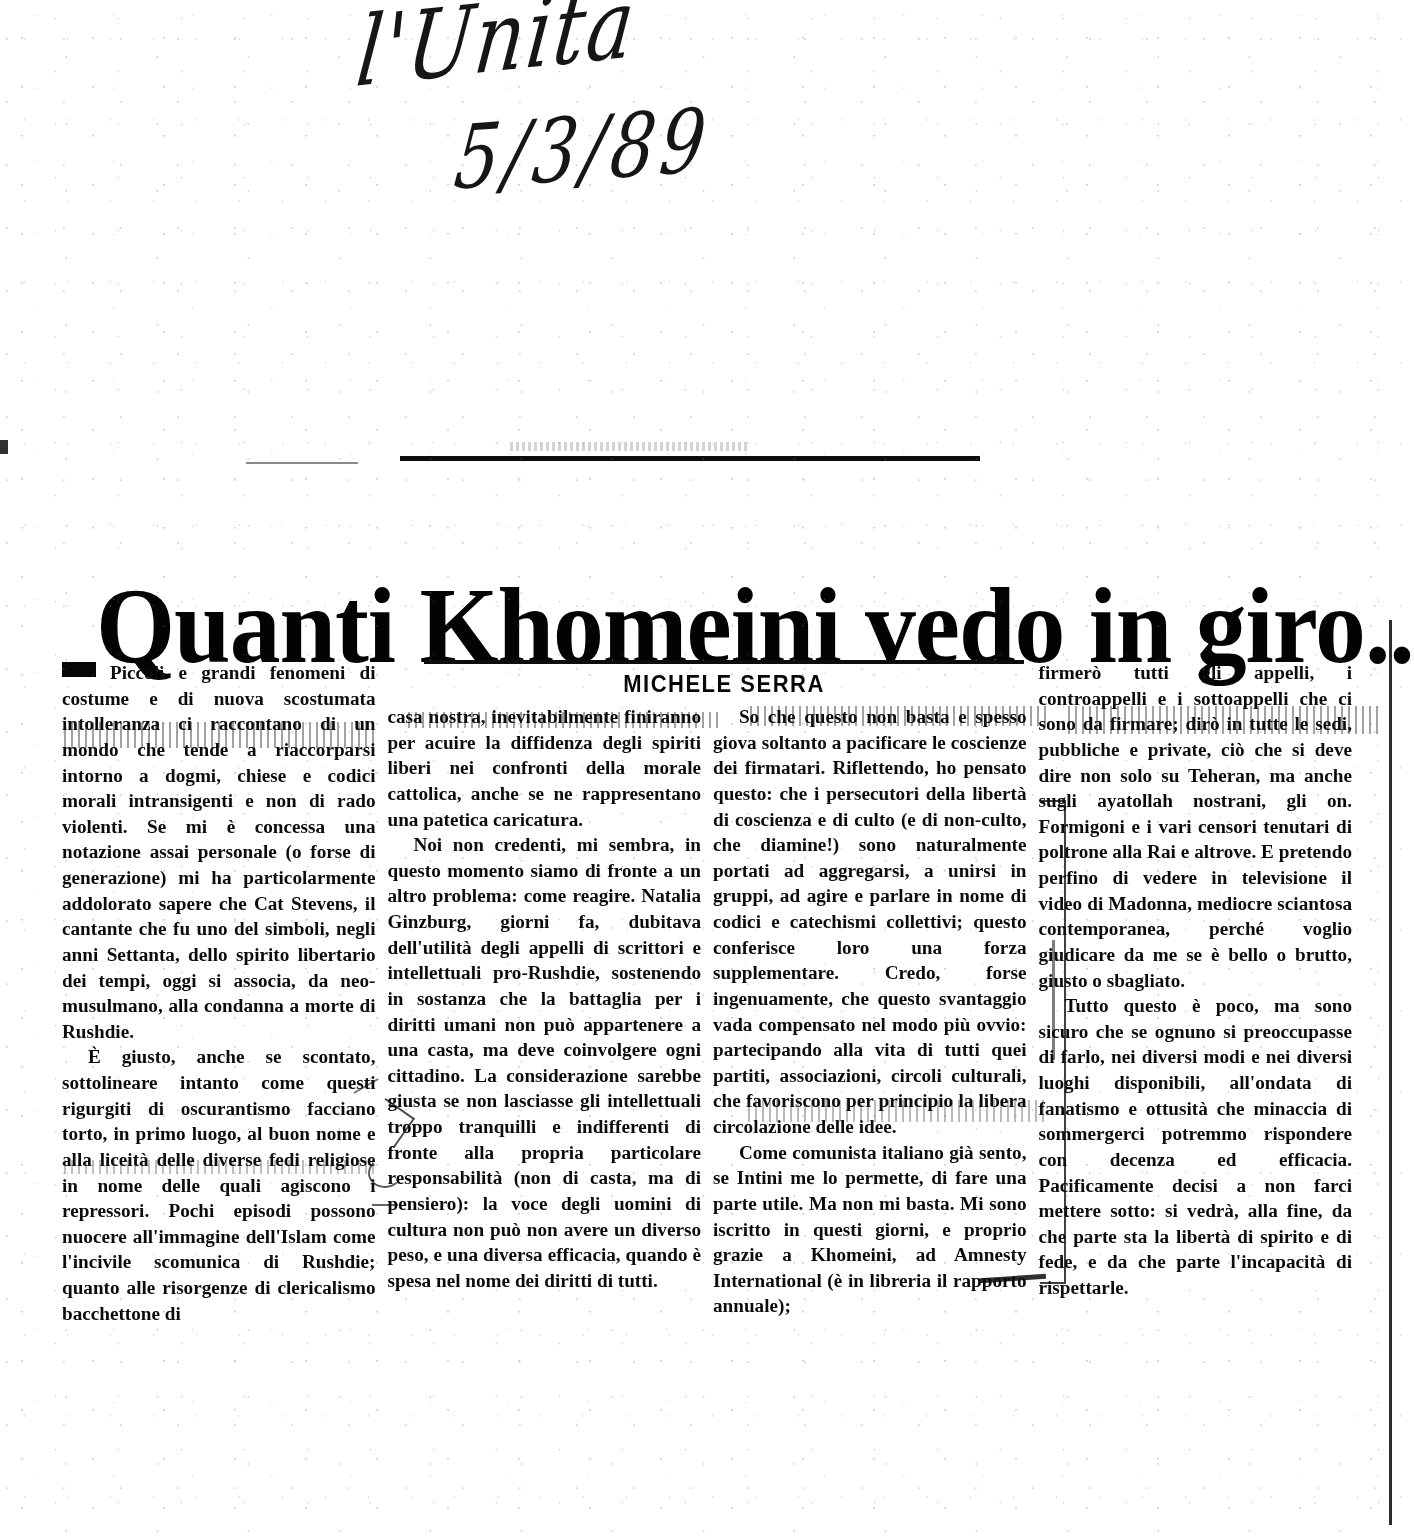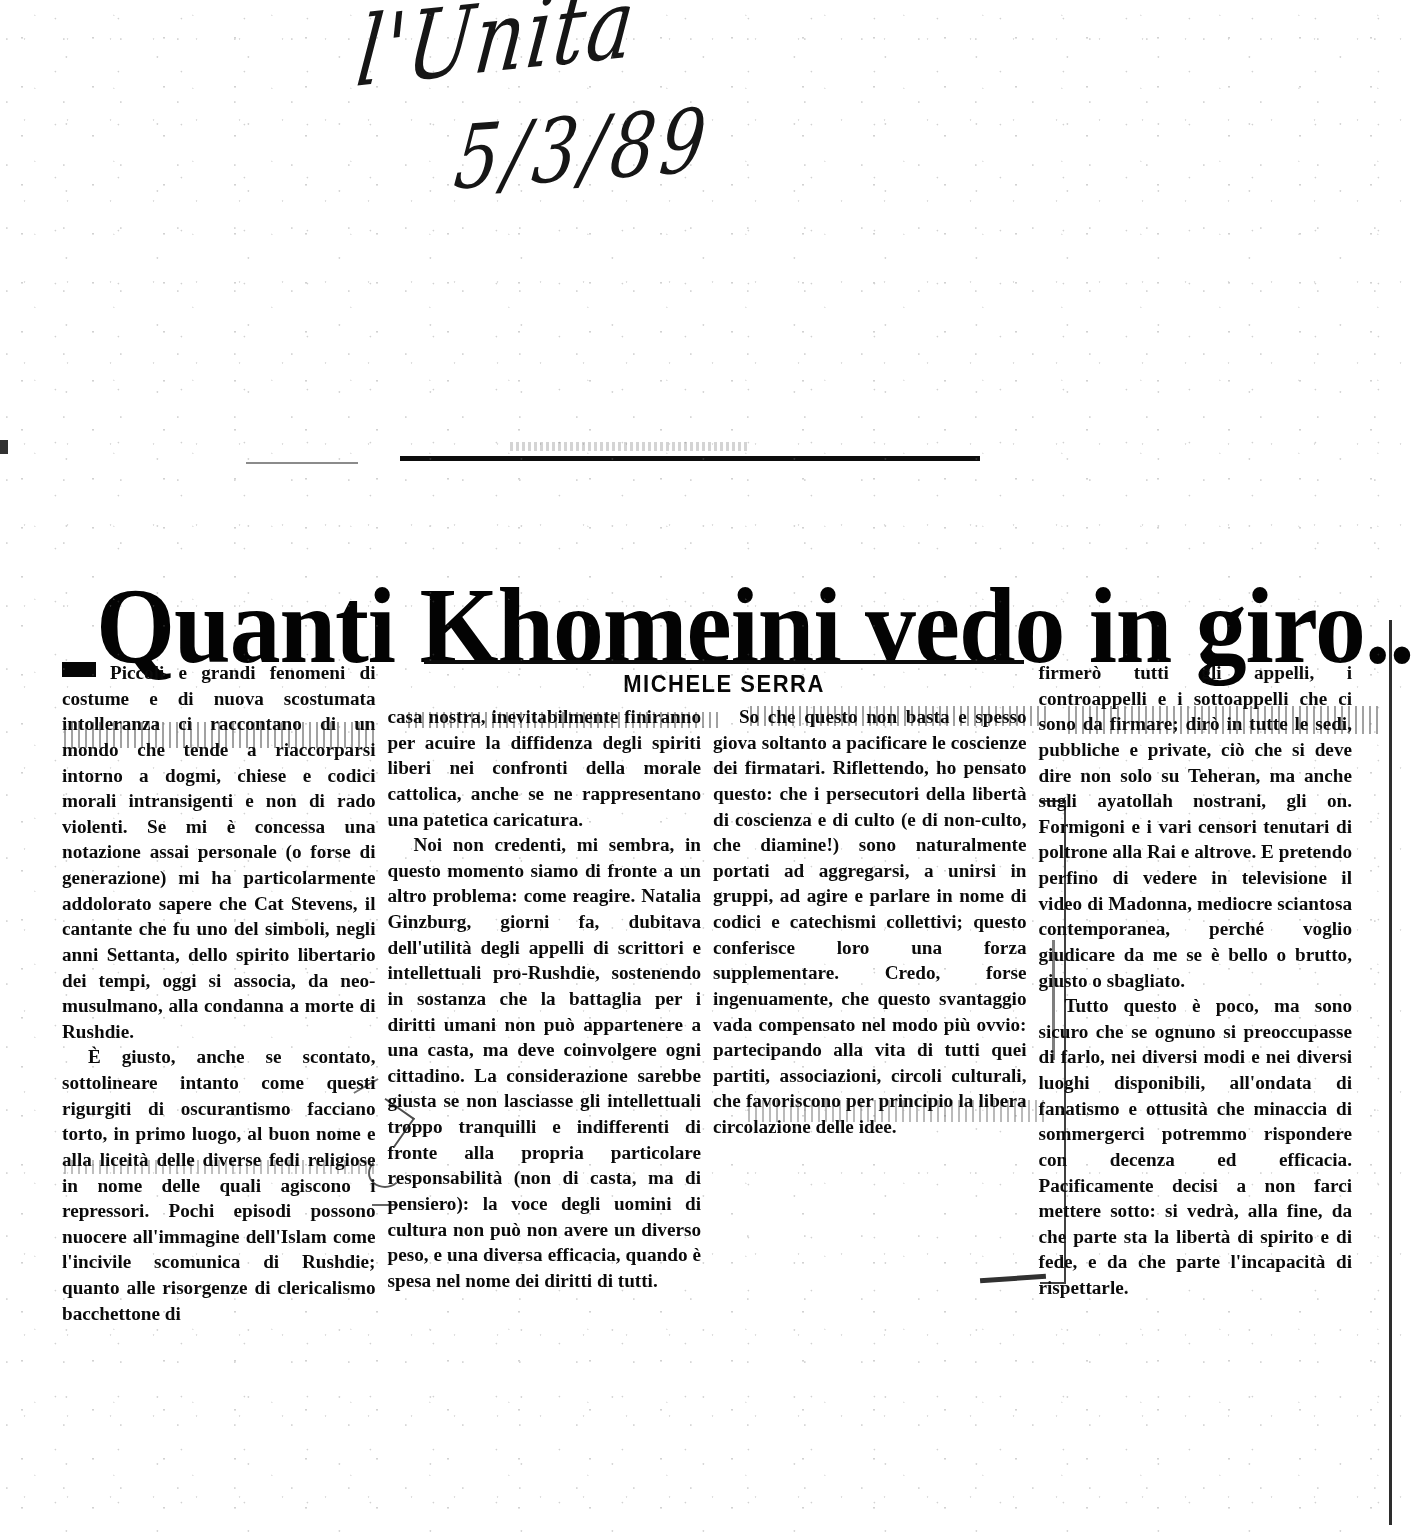--- a/index.html
+++ b/index.html
@@ -270,20 +270,21 @@
       <p>È giusto, anche se scontato, sottolineare intanto come questi rigurgiti di oscurantismo facciano torto, in primo luogo, al buon nome e alla liceità delle diverse fedi religiose in nome delle quali agiscono i repressori. Pochi episodi possono nuocere all'immagine dell'Islam come l'incivile scomunica di Rushdie; quanto alle risorgenze di clericalismo bacchettone di</p>
     </div>
 
     <div class="col shift">
       <p class="cont">casa nostra, inevitabilmente finiranno per acuire la diffidenza degli spiriti liberi nei confronti della morale cattolica, anche se ne rappresentano una patetica caricatura.</p>
       <p>Noi non credenti, mi sembra, in questo momento siamo di fronte a un altro problema: come reagire. Natalia Ginzburg, giorni fa, dubitava dell'utilità degli appelli di scrittori e intellettuali pro-Rushdie, sostenendo in sostanza che la battaglia per i diritti umani non può appartenere a una casta, ma deve coinvolgere ogni cittadino. La considerazione sarebbe giusta se non lasciasse gli intellettuali troppo tranquilli e indifferenti di fronte alla propria particolare responsabilità (non di casta, ma di pensiero): la voce degli uomini di cultura non può non avere un diverso peso, e una diversa efficacia, quando è spesa nel nome dei diritti di tutti.</p>
     </div>
 
     <div class="col shift">
       <p class="first" style="text-indent:1.35em">So che questo non basta e spesso giova soltanto a pacificare le coscienze dei firmatari. Riflettendo, ho pensato questo: che i persecutori della libertà di coscienza e di culto (e di non-culto, che diamine!) sono naturalmente portati ad aggregarsi, a unirsi in gruppi, ad agire e parlare in nome di codici e catechismi collettivi; questo conferisce loro una forza supplementare. Credo, forse ingenuamente, che questo svantaggio vada compensato nel modo più ovvio: partecipando alla vita di tutti quei partiti, associazioni, circoli culturali, che favoriscono per principio la libera circolazione delle idee.</p>
+      <p>Come comunista italiano già sento, se Intini me lo permette, di fare una parte utile. Ma non mi basta. Mi sono iscritto in questi giorni, e proprio grazie a Khomeini, ad Amnesty International (è in libreria il rapporto annuale);</p>
     </div>
 
     <div class="col">
       <p class="cont">firmerò tutti gli appelli, i controappelli e i sottoappelli che ci sono da firmare; dirò in tutte le sedi, pubbliche e private, ciò che si deve dire non solo su Teheran, ma anche sugli ayatollah nostrani, gli on. Formigoni e i vari censori tenutari di poltrone alla Rai e altrove. E pretendo perfino di vedere in televisione il video di Madonna, mediocre sciantosa contemporanea, perché voglio giudicare da me se è bello o brutto, giusto o sbagliato.</p>
       <p>Tutto questo è poco, ma sono sicuro che se ognuno si preoccupasse di farlo, nei diversi modi e nei diversi luoghi disponibili, all'ondata di fanatismo e ottusità che minaccia di sommergerci potremmo rispondere con decenza ed efficacia. Pacificamente decisi a non farci mettere sotto: si vedrà, alla fine, da che parte sta la libertà di spirito e di fede, e da che parte l'incapacità di rispettarle.</p>
     </div>
 
   </div>
 
   <div id="right-rule"></div>

